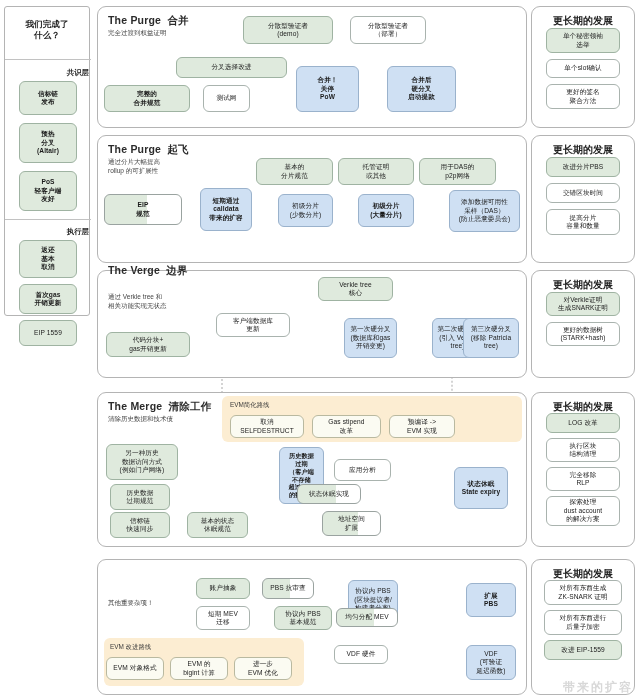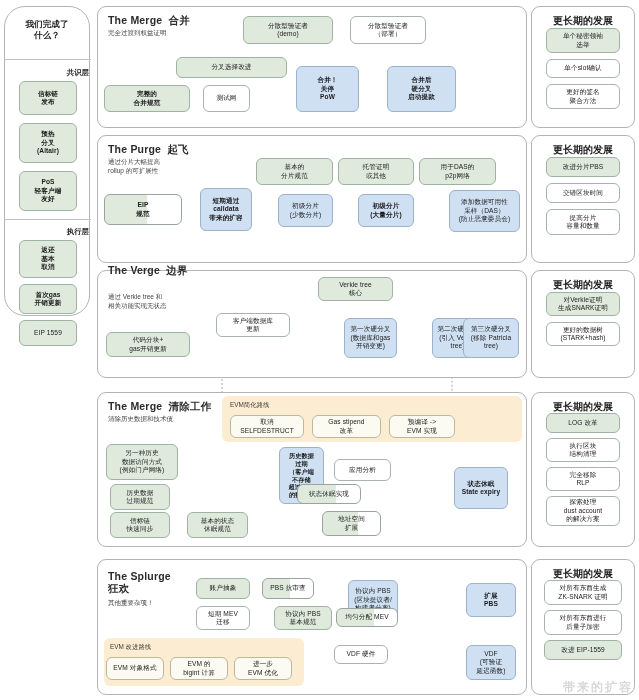--- a/index.html
+++ b/index.html
@@ -62,21 +62,21 @@
     line-height: 1.35;
     white-space: pre-line;
   }
 
   
   #leftcol {
     position: absolute;
     left: 4px; top: 6px;
     width: 86px; height: 310px;
     border: 1px solid #b4b4b4;
-    border-radius: 21px;
+    border-radius: 3px;
     background: #fff;
   }
   .left-head {
     position: absolute;
     width: 100%;
     text-align: center;
     font-size: 8.6px;
     font-weight: bold;
     color: #1b1b1b;
     line-height: 1.3;
@@ -208,21 +208,21 @@
     <div class="left-sec" style="top:220px;">执行层</div>
     <div class="node green bold" style="left:14px;top:233px;width:58px;height:38px;">返还
 基本
 取消</div>
     <div class="node green bold" style="left:14px;top:277px;width:58px;height:30px;">首次gas
 开销更新</div>
     <div class="node green" style="left:14px;top:313px;width:58px;height:26px;">EIP 1559</div>
   </div>
 
   <div class="panel" style="left:97px;top:6px;width:430px;height:122px;"></div>
-  <div class="panel-title" style="left:108px;top:14px;">The Merge  合并</div>
+  <div class="panel-title" style="left:108px;top:14px;">The Purge  合并</div>
   <div class="panel-sub" style="left:108px;top:29px;width:120px;">完全过渡到权益证明</div>
 
   <div class="node green" style="left:243px;top:16px;width:90px;height:28px;">分散型验证者
 (demo)</div>
   <div class="node white" style="left:350px;top:16px;width:76px;height:28px;">分散型验证者
 （部署）</div>
   <div class="node green" style="left:176px;top:57px;width:111px;height:21px;">分叉选择改进</div>
   <div class="node green bold" style="left:104px;top:85px;width:86px;height:27px;">完整的
 合并规范</div>
   <div class="node white" style="left:203px;top:85px;width:47px;height:27px;">测试网</div>
@@ -341,22 +341,20 @@
   <div class="node green" style="left:546px;top:413px;width:74px;height:20px;">LOG 改革</div>
   <div class="node white" style="left:546px;top:438px;width:74px;height:24px;">执行区块
 结构清理</div>
   <div class="node white" style="left:546px;top:467px;width:74px;height:24px;">完全移除
 RLP</div>
   <div class="node white" style="left:546px;top:496px;width:74px;height:30px;">探索处理
 dust account
 的解决方案</div>
 
   <div class="panel" style="left:97px;top:559px;width:430px;height:136px;"></div>
-  <div class="panel-title" style="left:108px;top:570px;width:90px;">The Splurge
-狂欢</div>
   <div class="panel-sub" style="left:108px;top:599px;width:100px;">其他重要杂项！</div>
 
   <div class="node green" style="left:196px;top:578px;width:54px;height:21px;">账户抽象</div>
   <div class="node gradg" style="left:262px;top:578px;width:52px;height:21px;">PBS 抗审查</div>
   <div class="node white" style="left:196px;top:606px;width:54px;height:24px;">短期 MEV
 迁移</div>
   <div class="node green" style="left:274px;top:606px;width:58px;height:24px;">协议内 PBS
 基本规范</div>
   <div class="node blue" style="left:348px;top:580px;width:50px;height:40px;">协议内 PBS
 (区块提议者/

